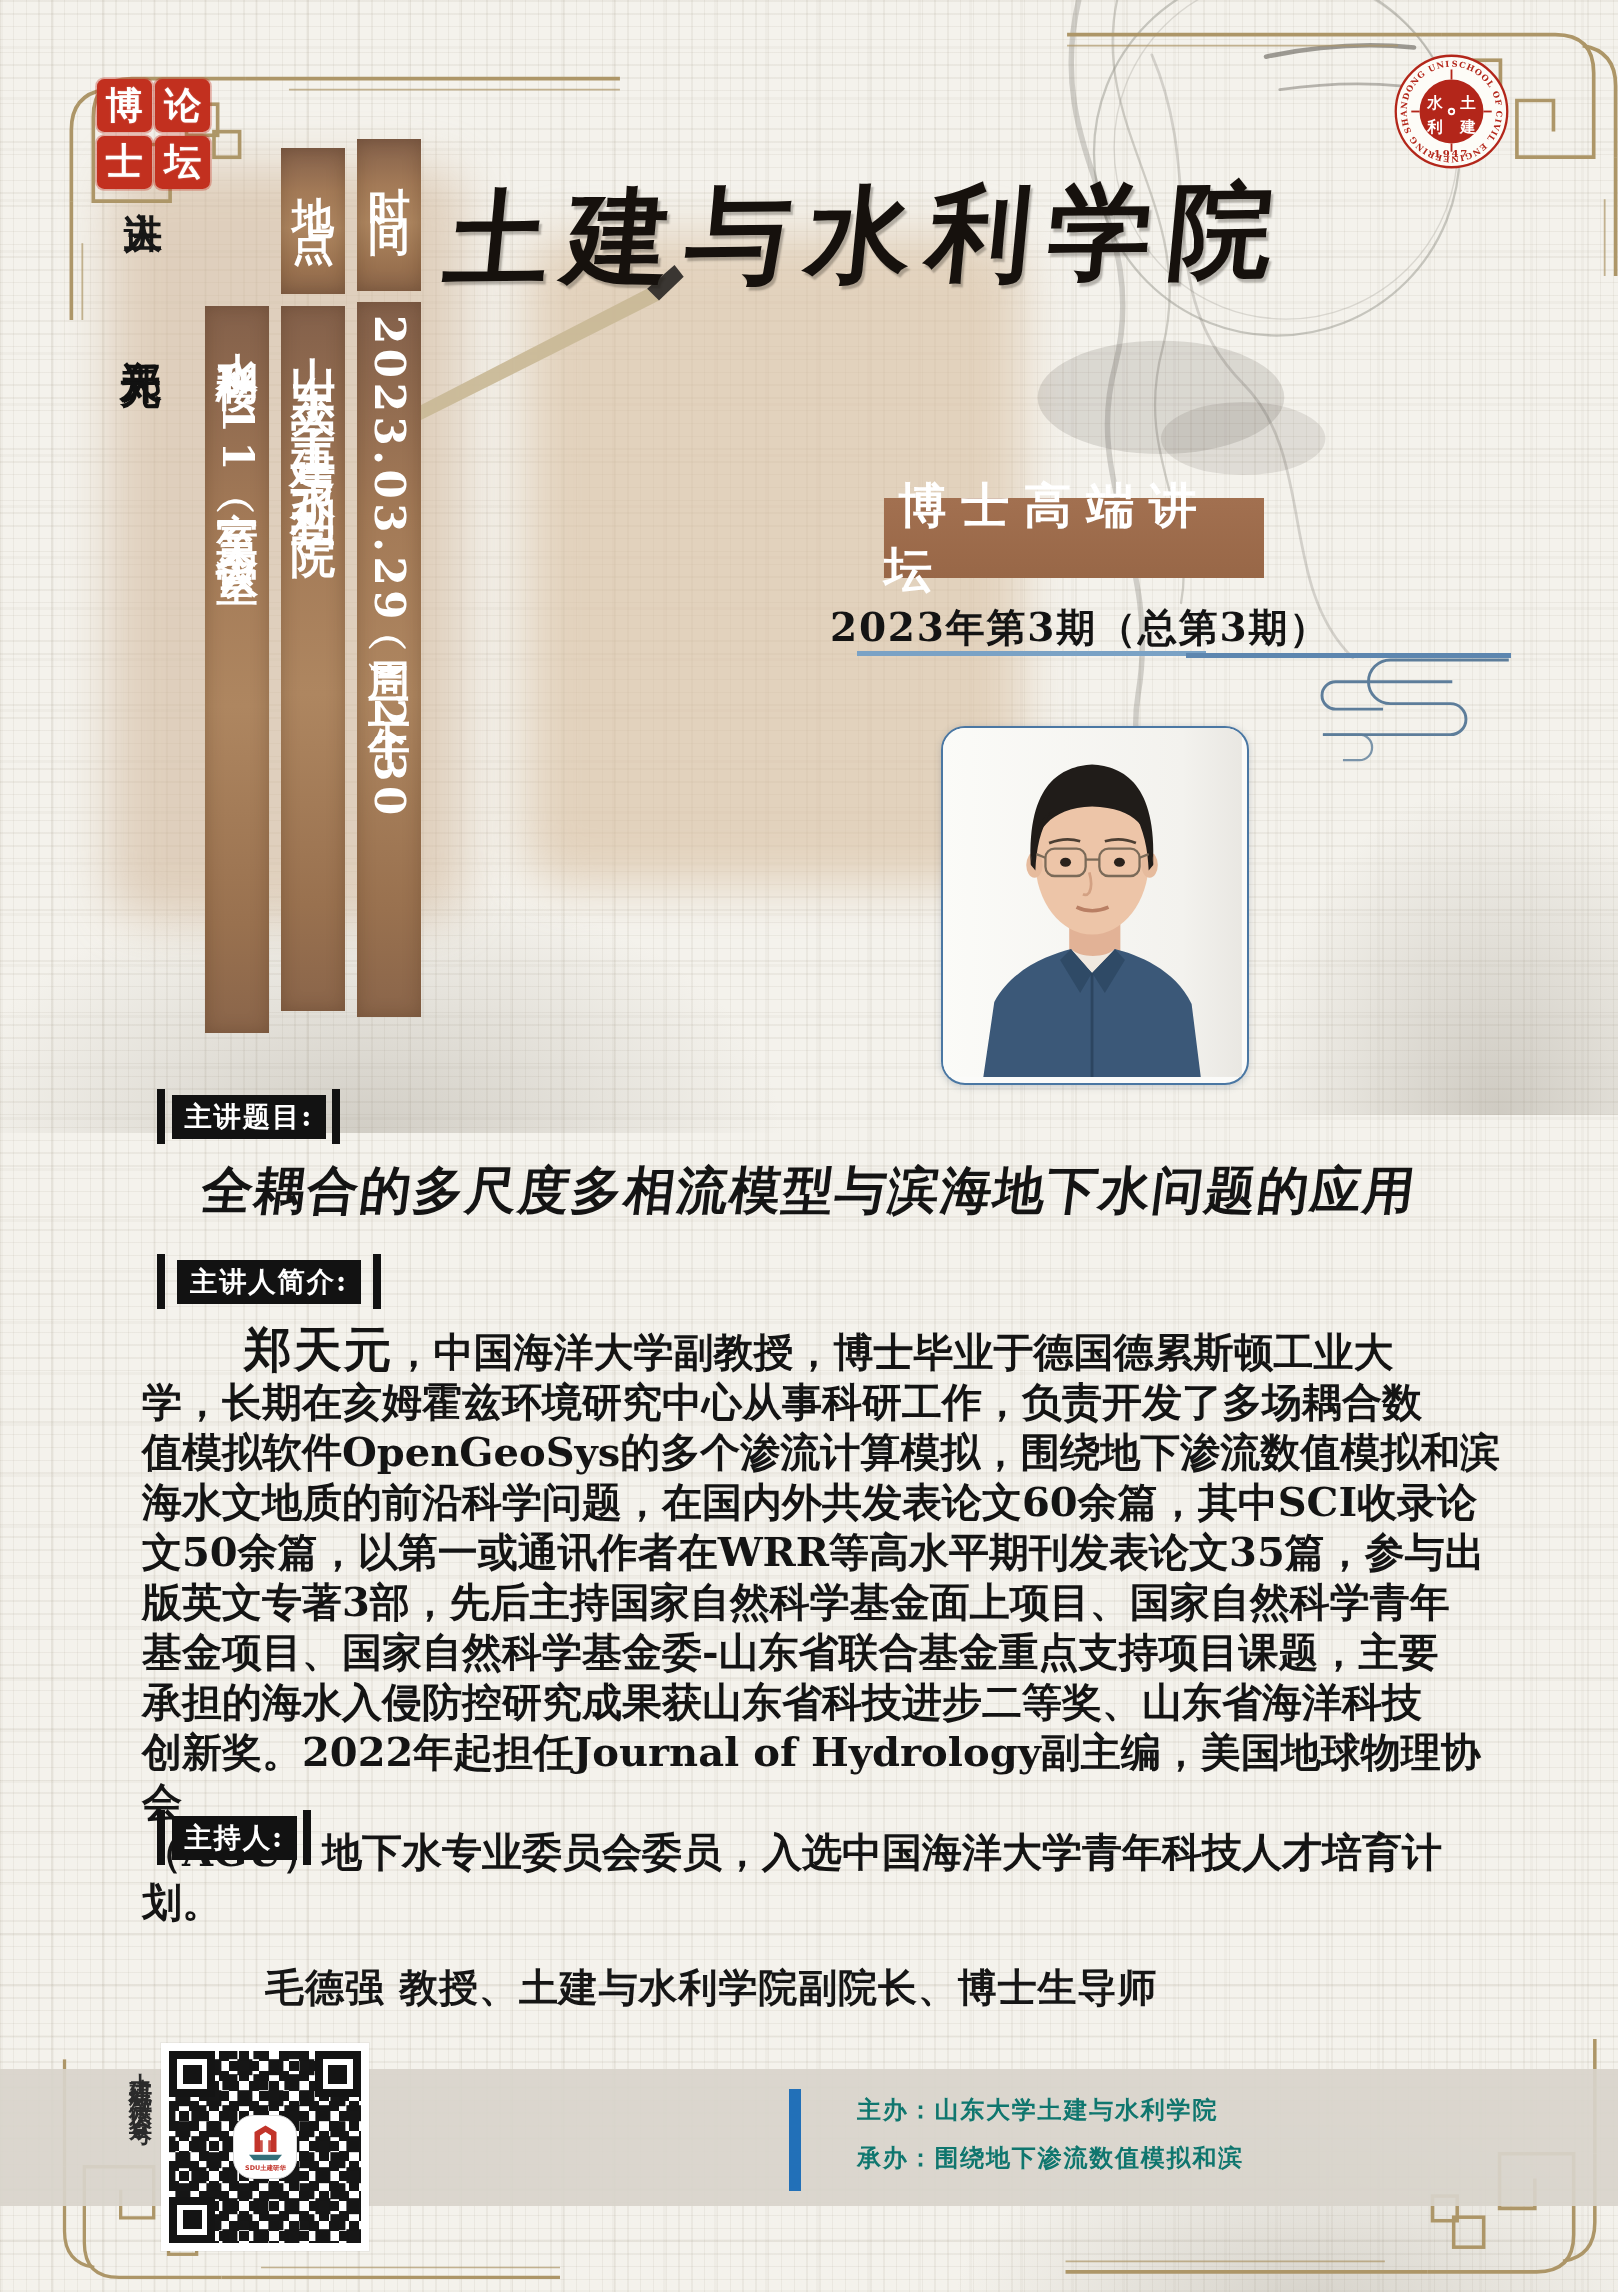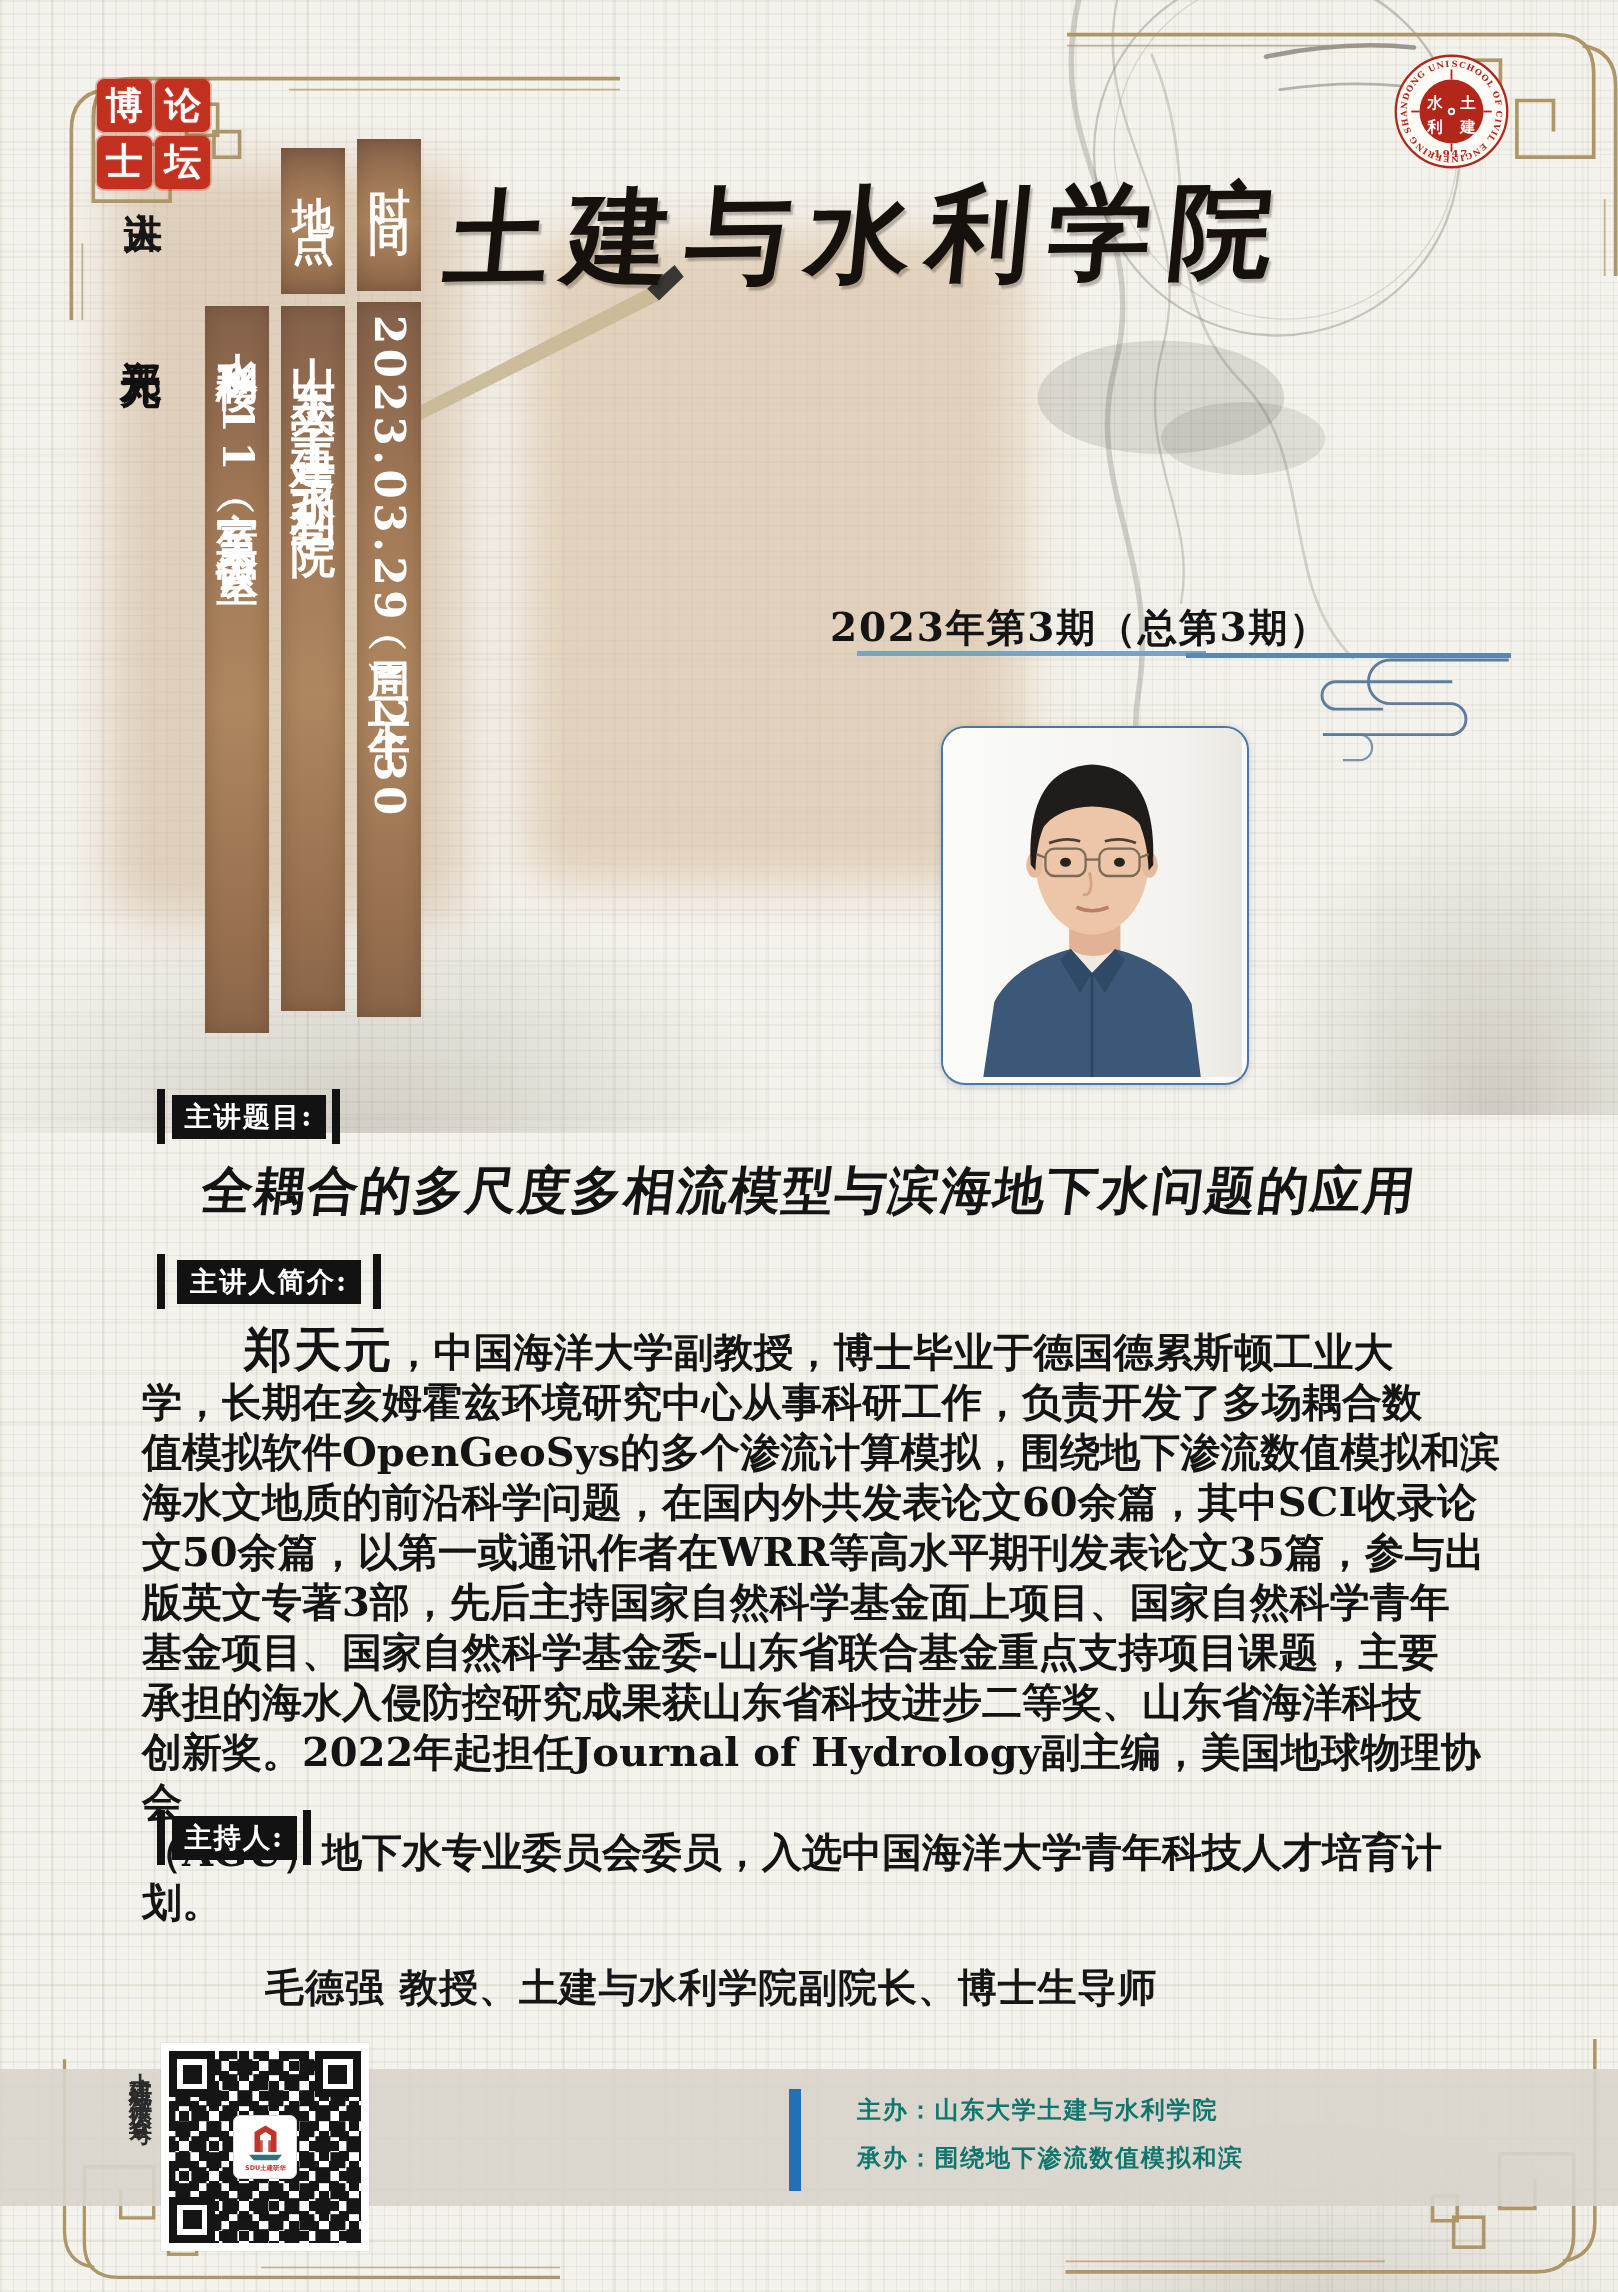--- a/index.html
+++ b/index.html
@@ -66,21 +66,21 @@
   .qr{left:161px;top:2043px;width:208px;height:208px;background:#fff;padding:0;box-shadow:0 0 0 0.9px rgba(0,0,0,.05);}
   .qr-pattern{position:absolute;inset:8.2px;background-color:#fff;
     background-image:
       conic-gradient(#151515 25%, transparent 0 50%, #151515 0 75%, transparent 0),
       conic-gradient(transparent 25%, #161616 0 50%, transparent 0 75%, #161616 0);
     background-size:20px 20px,31px 31px;background-position:0 0,6.4px 8.2px;}
   .finder{position:absolute;width:46px;height:46px;border:8.2px solid #141414;background:#fff;box-sizing:border-box;}
   .finder::after{content:"";position:absolute;inset:5.5px;background:#141414;}
   .f-tl{left:0;top:0;} .f-tr{right:0;top:0;} .f-bl{left:0;bottom:0;}
   .qr-logo{position:absolute;left:50%;top:50%;width:62px;height:62px;transform:translate(-50%,-50%);
-    background:#fff;border-radius:7px;border:0.9px solid #d8d8d8;display:flex;align-items:center;justify-content:center;}
+    background:#fff;border-radius:20px;border:0.9px solid #d8d8d8;display:flex;align-items:center;justify-content:center;}
   .qr-caption{left:126px;top:2054px;font-size:23px;font-weight:700;letter-spacing:6.4px;color:#2b2b2b;}
   .blue-accent{left:789px;top:2089px;width:12px;height:102px;background:#2270b8;}
   .org-line{position:absolute;left:857px;font-size:24px;font-weight:800;color:#0f766e;letter-spacing:1.8px;white-space:nowrap;}
   .org1{top:2094px;} .org2{top:2142px;}
   
   .corner{position:absolute;pointer-events:none;}
   .c-tl{left:53px;top:64px;}
   .c-tr{left:1067px;top:20px;transform:scaleX(-1);}
   .c-bl{left:48px;top:2058px;transform:scaleY(-1);}
   .c-br{left:1065px;top:2039px;transform:scale(-1,-1);}
@@ -211,20 +211,21 @@
       <circle cx="64" cy="64" r="2" fill="#b3261a"></circle>
     <g fill="#ffffff" font-weight="700" text-anchor="middle" font-family="'DejaVu Serif',serif">
       <text x="46" y="60" font-size="17">水</text>
       <text x="82" y="60" font-size="17">土</text>
       <text x="46" y="86" font-size="17">利</text>
       <text x="82" y="86" font-size="17">建</text>
     </g>
     <text x="64" y="114" text-anchor="middle" font-size="11" font-weight="700" fill="#b3261a" letter-spacing="2">1947</text>
   </svg>
 
+  <div class="abs forum-box">博士高端讲坛</div>
   <div class="abs issue">2023年第3期（总第3期）</div>
   <div class="bluline bl1"></div>
   <div class="bluline bl2"></div>
 
   <svg class="abs" style="left:1290px;top:649px;" width="228" height="123" viewBox="0 0 250 135">
     <g fill="none" stroke="#5d7d9a" stroke-width="3.2">
       <path d="M240,12 h-130 a24,24 0 0 0 0,48 h66 a17,17 0 0 1 0,34 h-140"></path>
       <path d="M178,36 h-128 a15,15 0 0 0 0,30 h52"></path>
       <path d="M36,94 h40 a14,14 0 0 1 0,28 h-18" stroke-width="2.4" opacity=".8"></path>
     </g>

